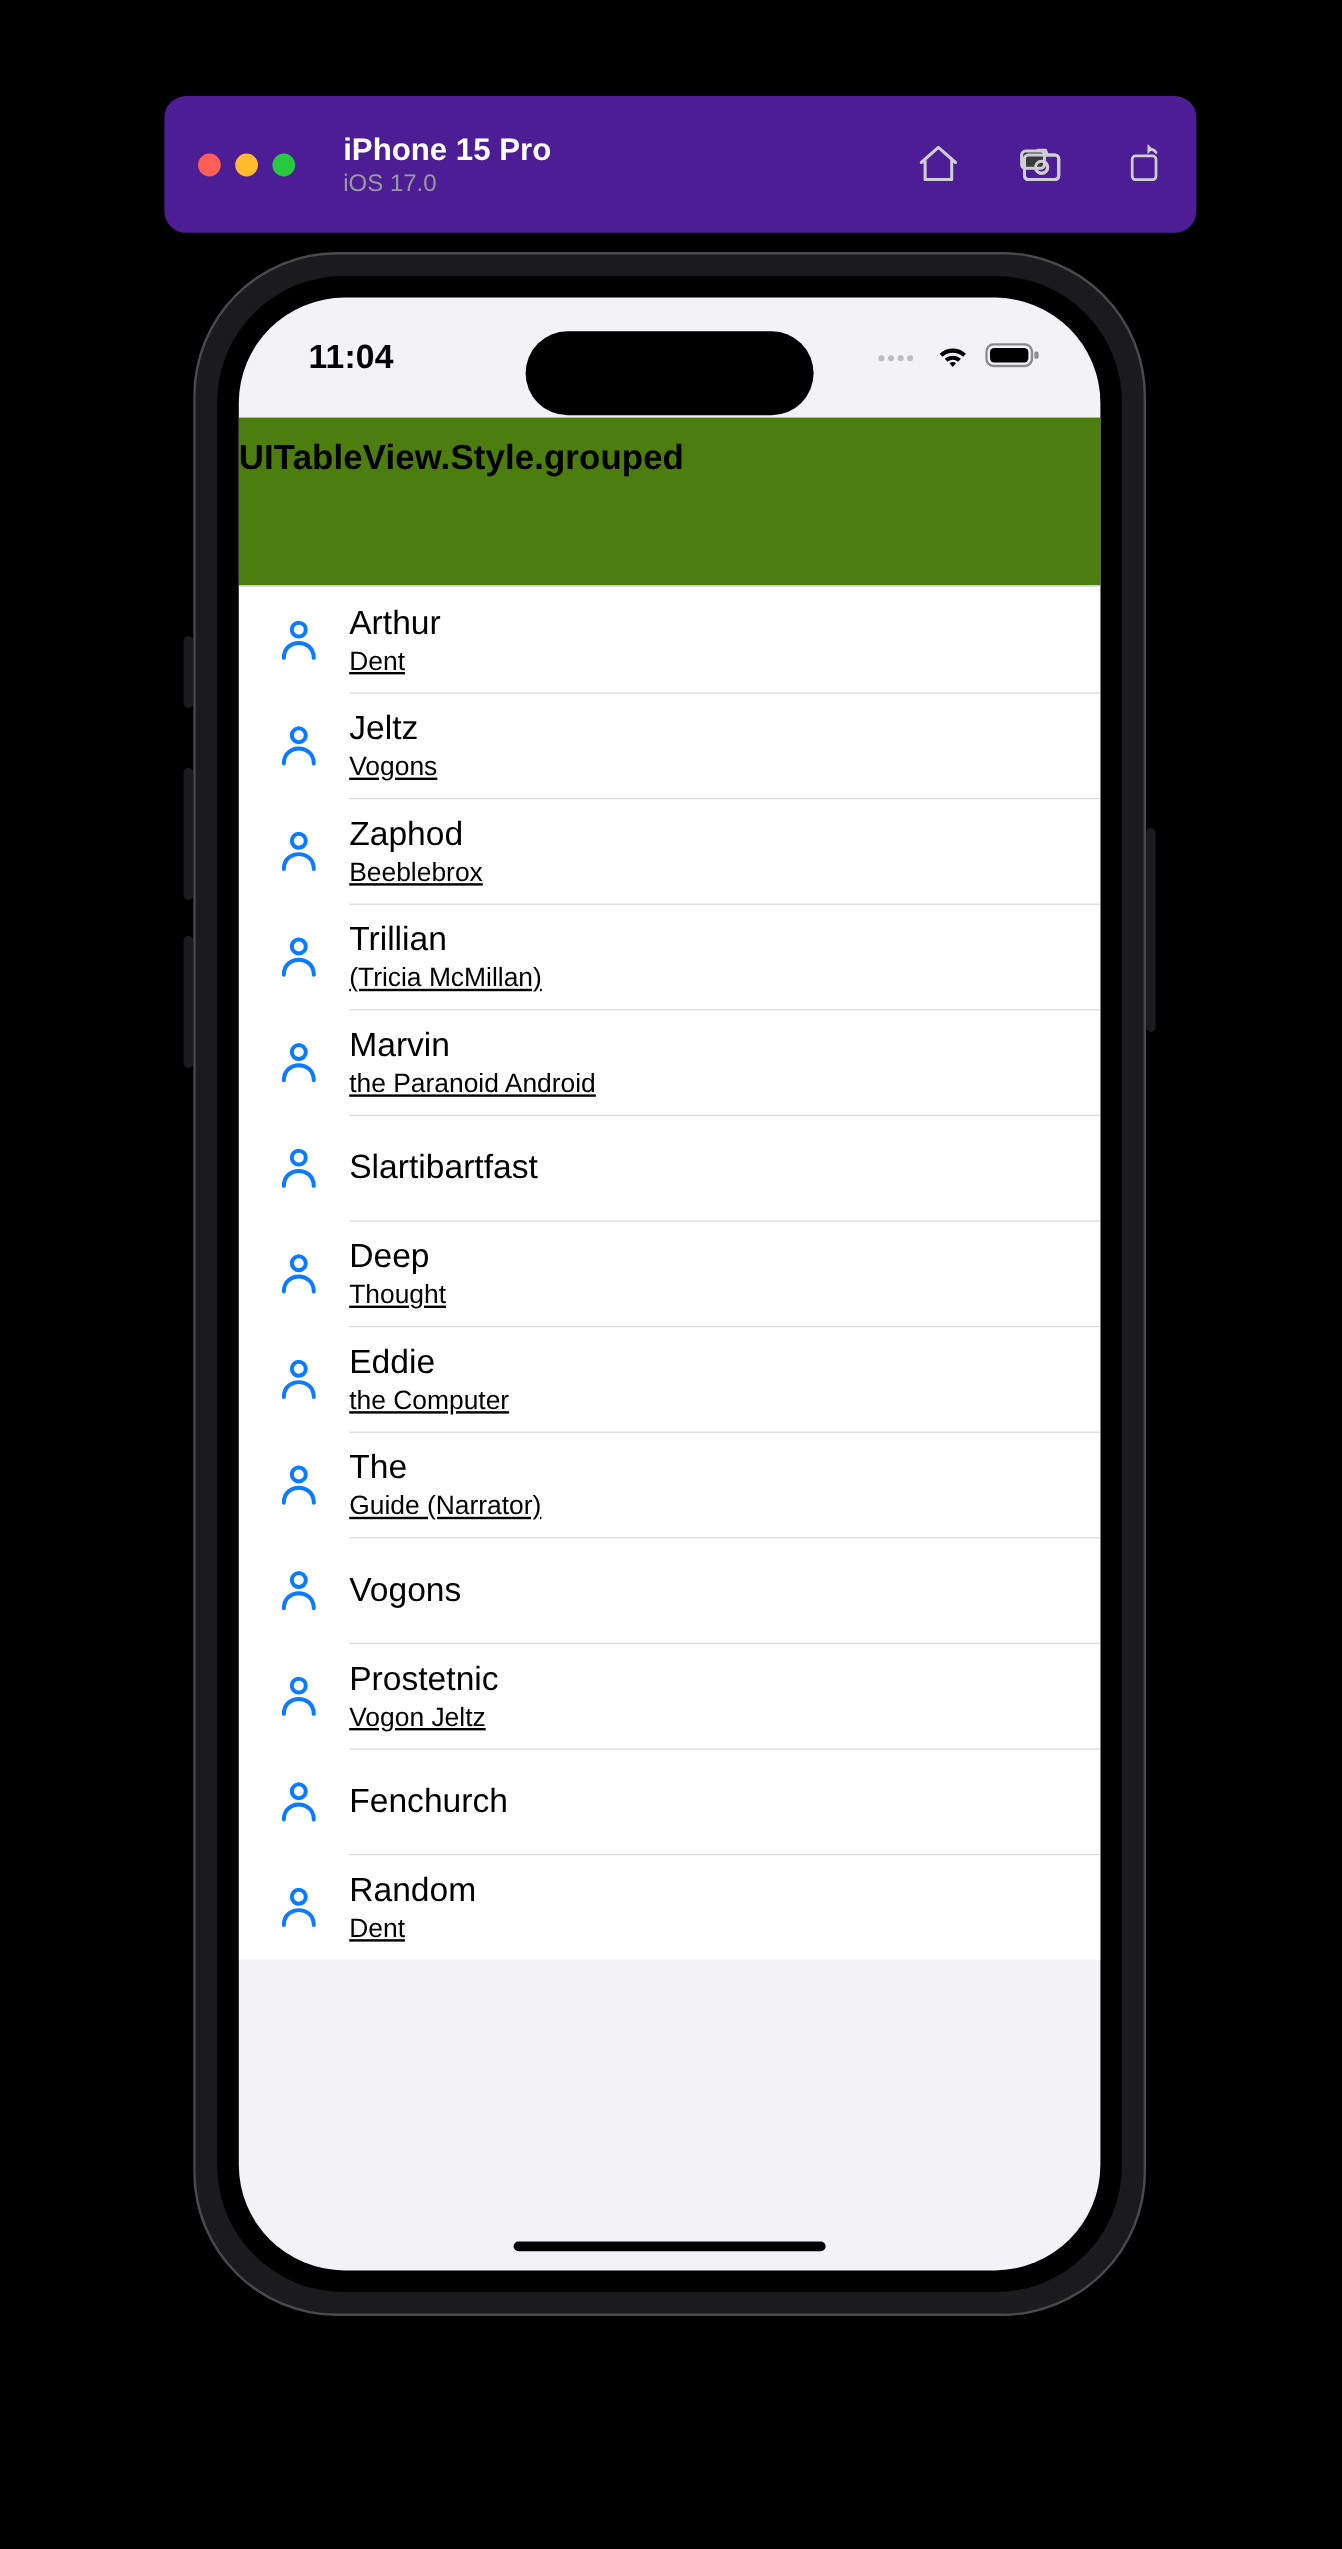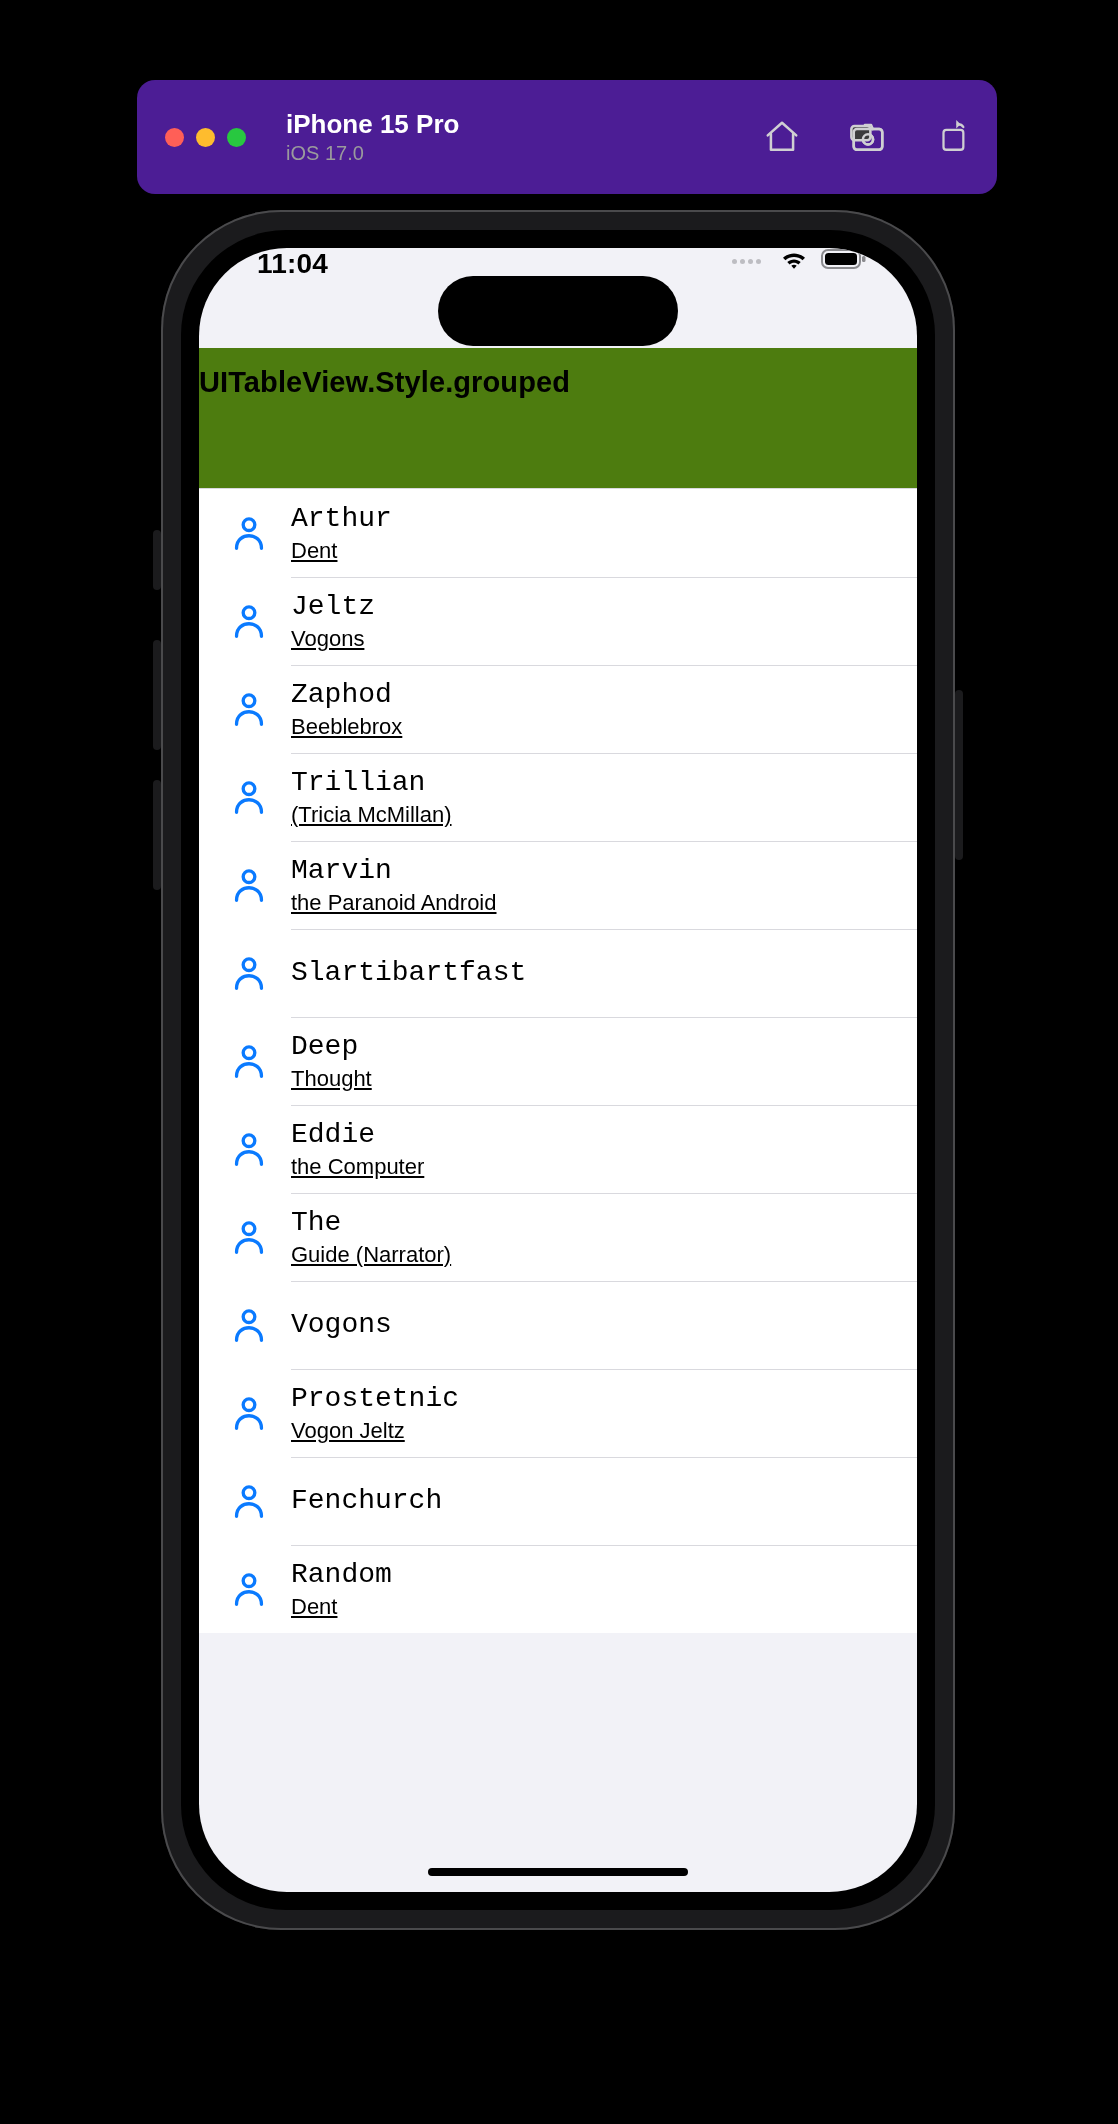--- a/index.html
+++ b/index.html
@@ -108,21 +108,21 @@
     height: 70px;
     background: #000;
     border-radius: 60px;
     z-index: 10;
   }
 
   
   .status-bar {
     height: 100px;
     display: flex;
-    align-items: flex-start;
+    align-items: center;
     justify-content: space-between;
     padding: 0 50px 0 58px;
     gap: 48px;
   }
   .status-time {
     font-size: 28px;
     font-weight: 600;
     color: #000;
     letter-spacing: 0.2px;
   }
@@ -185,21 +185,20 @@
   }
   .row-text {
     display: flex;
     flex-direction: column;
     line-height: 1.2;
   }
   .row-title {
     font-size: 28px;
     color: #000;
     font-weight: 400;
-    font-family: Liberation Mono, monospace;
   }
   .row-sub {
     font-size: 22px;
     color: #000;
     font-weight: 400;
     margin-top: 2px;
     text-decoration: underline;
   }
 
   

